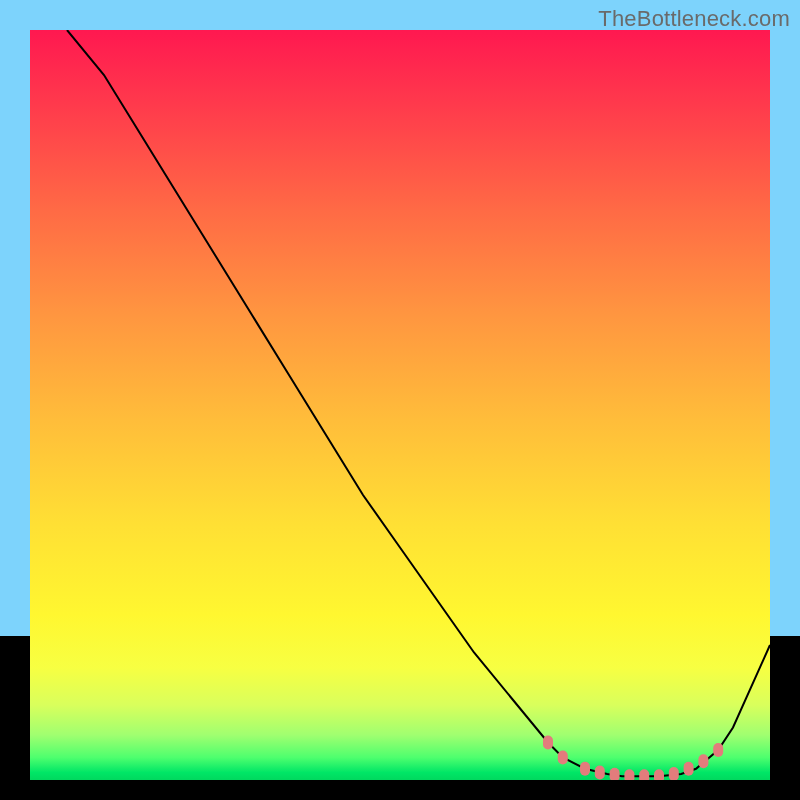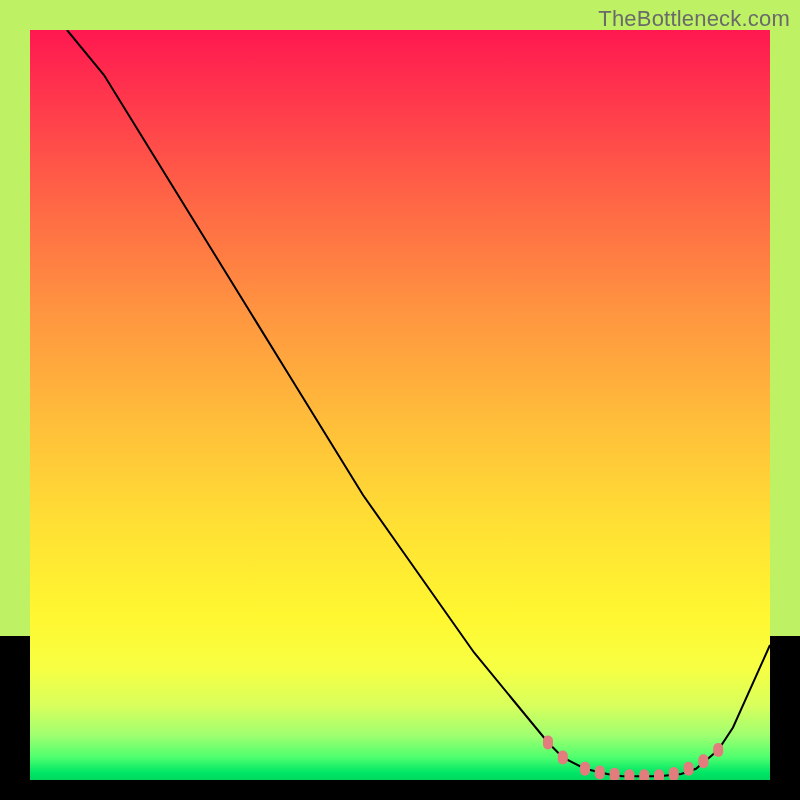--- a/index.html
+++ b/index.html
@@ -1,21 +1,21 @@
 <!DOCTYPE html>
 <html><head>
 <meta charset="utf-8">
 <style>
   * { margin: 0; padding: 0; box-sizing: border-box; }
   html, body { width: 800px; height: 800px; overflow: hidden; background: #000; }
   .chart-container {
     position: relative;
     width: 800px;
     height: 636px;
-    background: #bef264;
+    background: #7dd3fc;
   }
   .plot-area {
     position: absolute;
     left: 30px;
     top: 30px;
     width: 740px;
     height: 750px;
     background: linear-gradient(to bottom,
       #ff1850 0%,
       #ff3a4c 10%,

